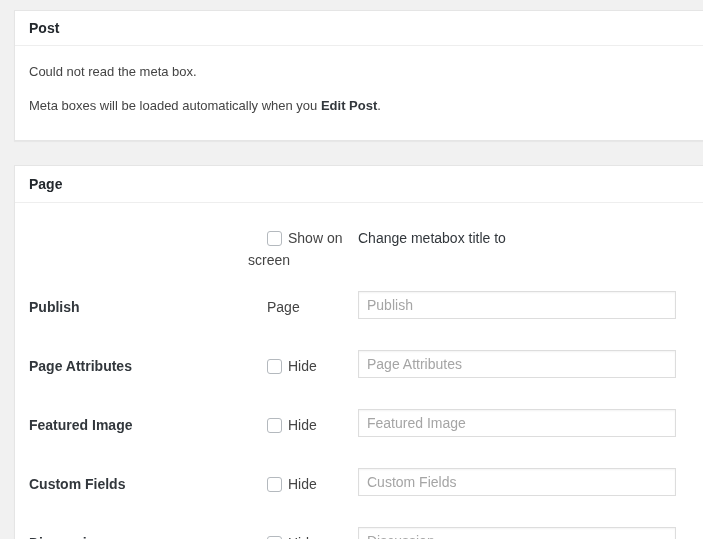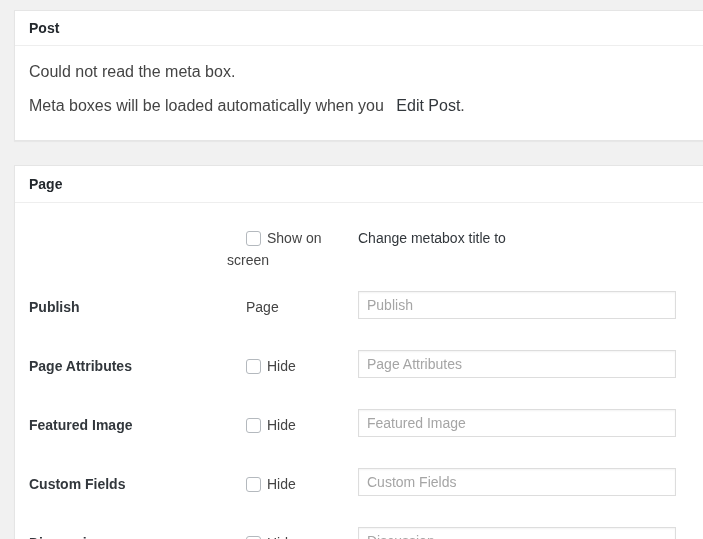--- a/index.html
+++ b/index.html
@@ -42,25 +42,25 @@
     font-weight: 600;
     line-height: 16px;
     color: var(--heading-text);
     border-bottom: 1px solid var(--header-divider);
   }
   .page-box .box-title { padding: 10px 14px; }
 
   .box-body { padding: 0 14px 8px; }
   .box-body p {
     margin: 18px 0;
-    font-size: 16px;
+    font-size: 13px;
     line-height: 16px;
     color: var(--body-text);
   }
-  .box-body strong { font-weight: 400; color: var(--label-text); margin-left: 8px; }
+  .box-body strong { font-weight: 700; color: var(--label-text); }
 
   
   .metabox-table { padding: 0 0 20px 14px; }
 
   .hdr-row, .row {
     display: grid;
     grid-template-columns: 198px 131px auto;
     align-items: start;
   }
   .hdr-row { margin-top: 24px; min-height: 64px; }
@@ -71,20 +71,21 @@
     font-weight: 600;
     line-height: 18px;
     color: var(--label-text);
     padding-top: 7px;
   }
 
   .col-ctrl {
     font-size: 14px;
     line-height: 22px;
     color: var(--body-text);
+    margin-left: 21px;
   }
   .hdr-ctrl { text-indent: 19px; } 
   .row .col-ctrl { padding-left: 19px; padding-top: 5px; }
 
   .hdr-title {
     font-size: 14px;
     line-height: 22px;
     color: var(--label-text);
   }
 

